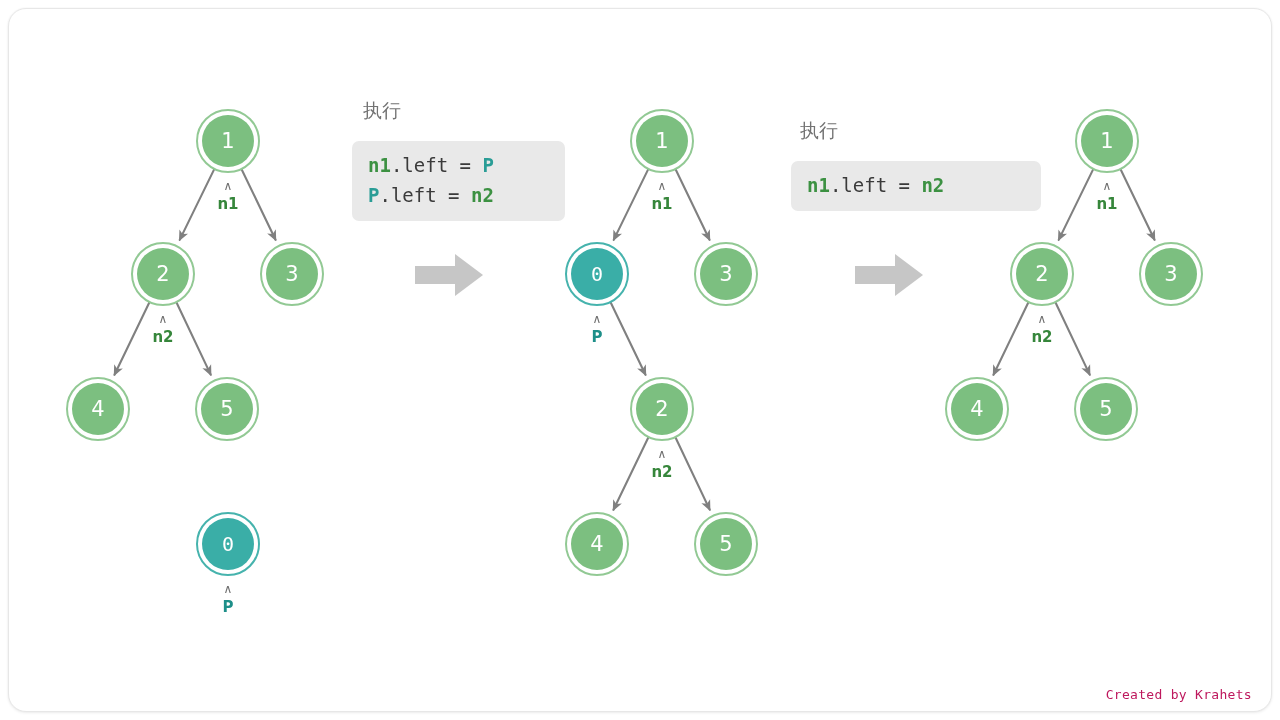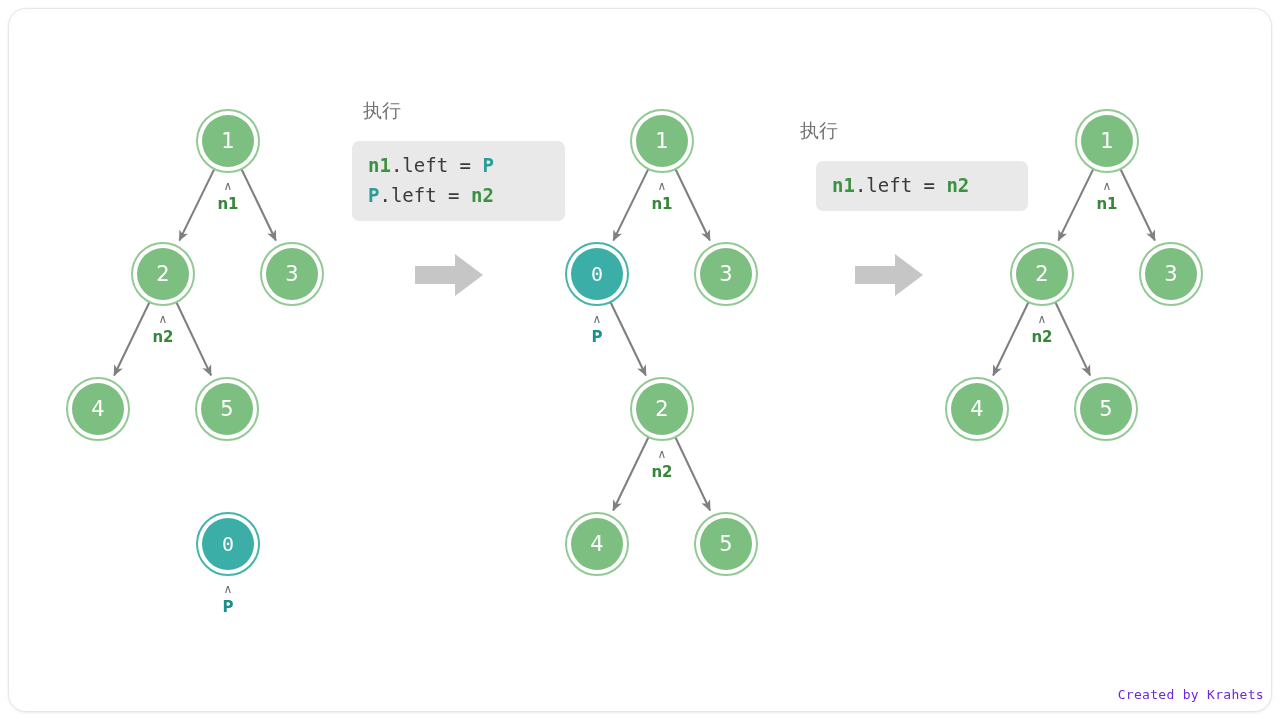--- a/index.html
+++ b/index.html
@@ -136,25 +136,25 @@
   .tok-n { color: #3c9142; font-weight: bold; }
   .tok-p { color: #2a9d96; font-weight: bold; }
   .tok-plain { color: #3a3a3a; }
 
   
   .block-arrow { position: absolute; }
 
   
   .credit {
     position: absolute;
-    right: 16px;
+    right: 28px;
     bottom: 18px;
     font-family: "DejaVu Sans Mono", monospace;
     font-size: 13px;
-    color: #6d28d9;
+    color: #be185d;
     letter-spacing: 0.3px;
     white-space: nowrap;
   }
 </style>
 </head>
 <body>
 
 <div id="canvas">
   <div class="page-card"></div>
 
@@ -303,21 +303,21 @@
         </div>
       </div>
 
     <div class="step-title" style="left:363px; top:98px;">执行</div>
     <div class="code-box" style="left:352px; top:141px; width:213px;">
       <span class="ln"><span class="tok-n">n1</span><span class="tok-plain">.left = </span><span class="tok-p">P</span></span>
       <span class="ln"><span class="tok-p">P</span><span class="tok-plain">.left = </span><span class="tok-n">n2</span></span>
     </div>
 
     <div class="step-title" style="left:800px; top:118px;">执行</div>
-    <div class="code-box" style="left:816px; top:161px; width:212px;">
+    <div class="code-box" style="left:791px; top:161px; width:250px;">
       <span class="ln"><span class="tok-n">n1</span><span class="tok-plain">.left = </span><span class="tok-n">n2</span></span>
     </div>
 
     <svg class="block-arrow" style="left:413px; top:250px;" width="72" height="50" viewBox="0 0 72 50">
       <path d="M 2 16 L 42 16 L 42 4 L 70 25 L 42 46 L 42 34 L 2 34 Z" fill="#c6c6c6"></path>
     </svg>
     <svg class="block-arrow" style="left:853px; top:250px;" width="72" height="50" viewBox="0 0 72 50">
       <path d="M 2 16 L 42 16 L 42 4 L 70 25 L 42 46 L 42 34 L 2 34 Z" fill="#c6c6c6"></path>
     </svg>
 

